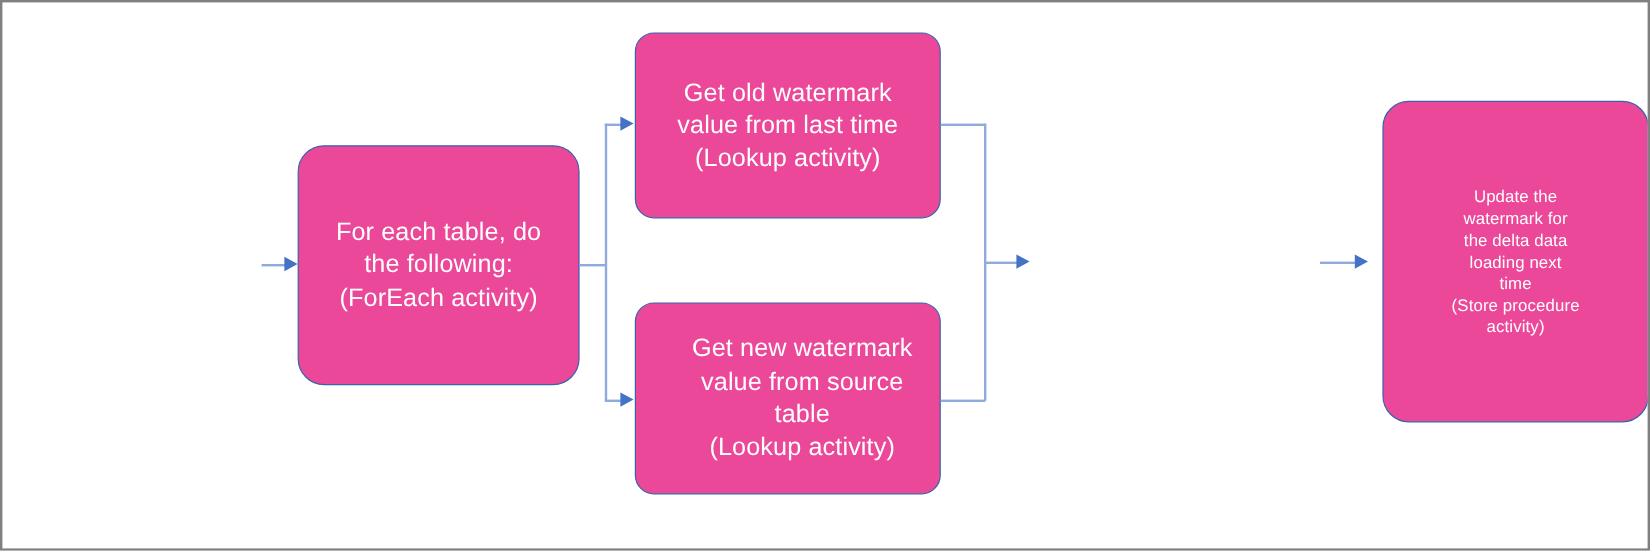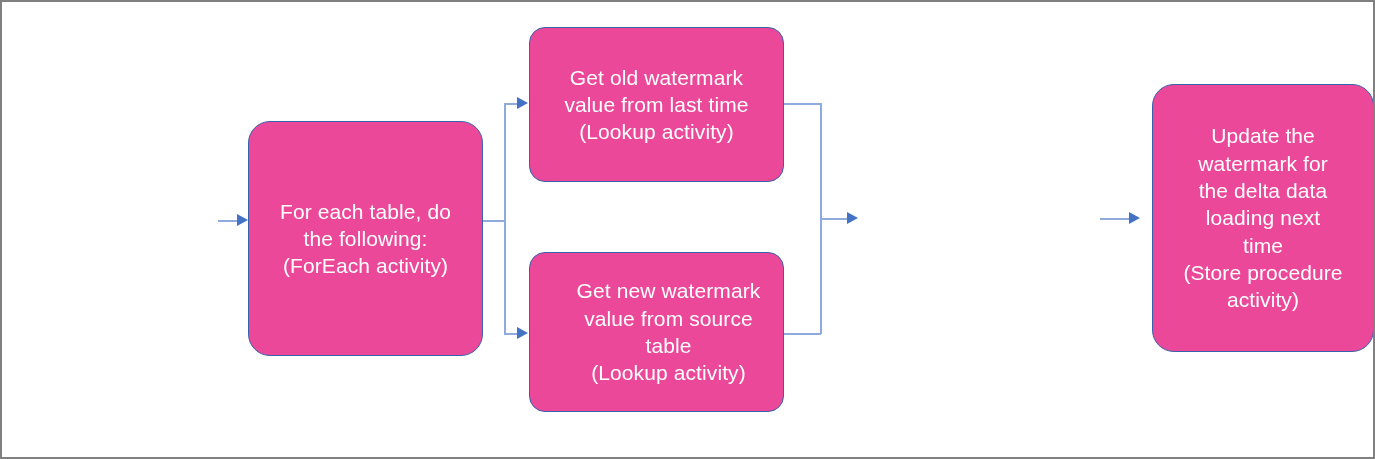--- a/index.html
+++ b/index.html
@@ -35,25 +35,25 @@
     justify-content: center;
     text-align: center;
     line-height: 1.30;
     letter-spacing: 0.1px;
     font-weight: 400;
     padding: 4px 8px;
     white-space: pre-line;
   }
 
   #node-pass-list      { left: 22px;   top: 128px; width: 194px; height: 172px; font-size: 21px; border-radius: 20px; }
-  #node-foreach        { left: 246px;  top: 119px; width: 235px; height: 235px; font-size: 21px; border-radius: 22px; }
+  #node-foreach        { left: 246px;  top: 119px; width: 235px; height: 200px; font-size: 21px; border-radius: 22px; }
   #node-old-watermark  { left: 527px;  top: 25px;  width: 255px; height: 155px; font-size: 21px; border-radius: 16px; }
   #node-new-watermark  { left: 527px;  top: 250px; width: 255px; height: 160px; font-size: 21px; border-radius: 16px; padding-left: 32px; }
   #node-delta-copy     { left: 860px;  top: 82px;  width: 238px; height: 265px; font-size: 21px; border-radius: 22px; }
-  #node-update-wm      { left: 1150px; top: 82px;  width: 222px; height: 268px; font-size: 21px; border-radius: 22px; }
+  #node-update-wm      { left: 1150px; top: 82px;  width: 222px; height: 268px; font-size: 14px; border-radius: 22px; }
 
   
   .conn {
     position: absolute;
     background: #8FAADC;
   }
   .conn-h { height: 1.6px; }
   .conn-v { width: 1.6px; }
 
   .arrowhead {

